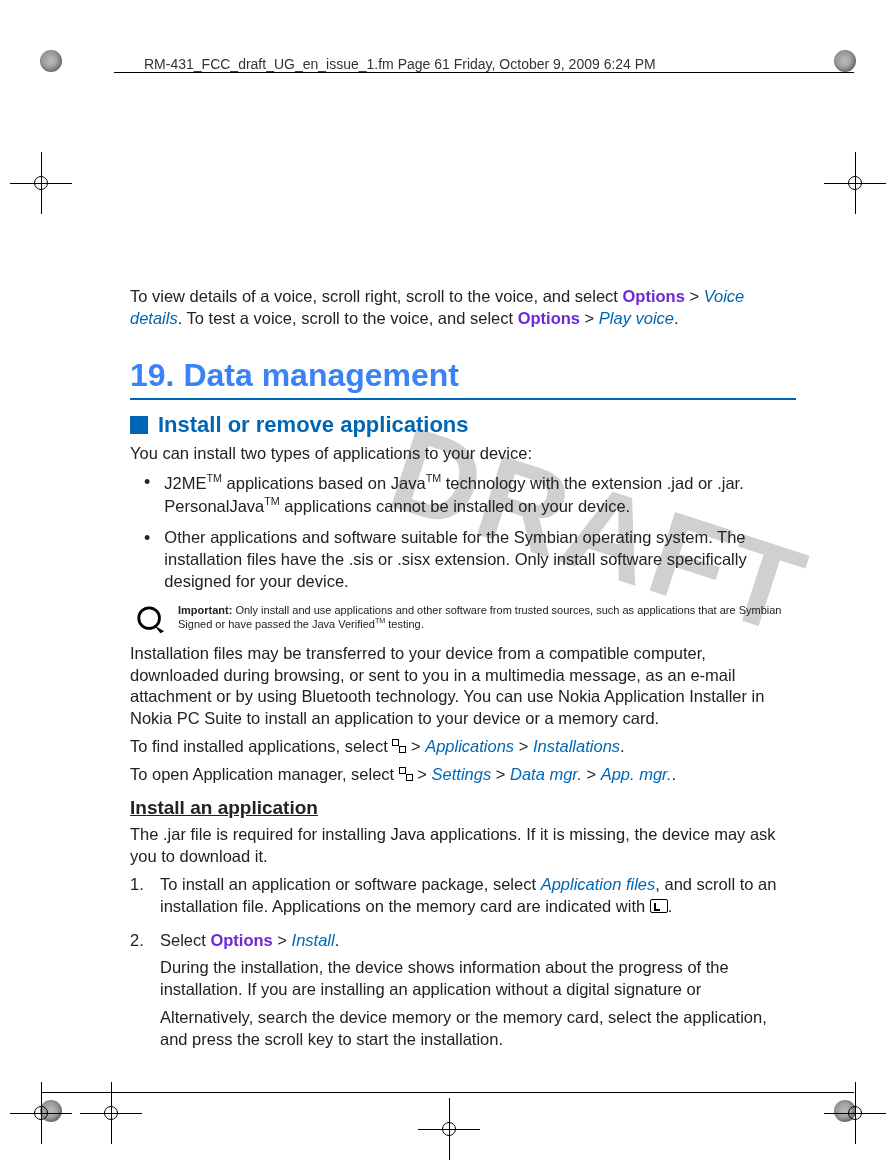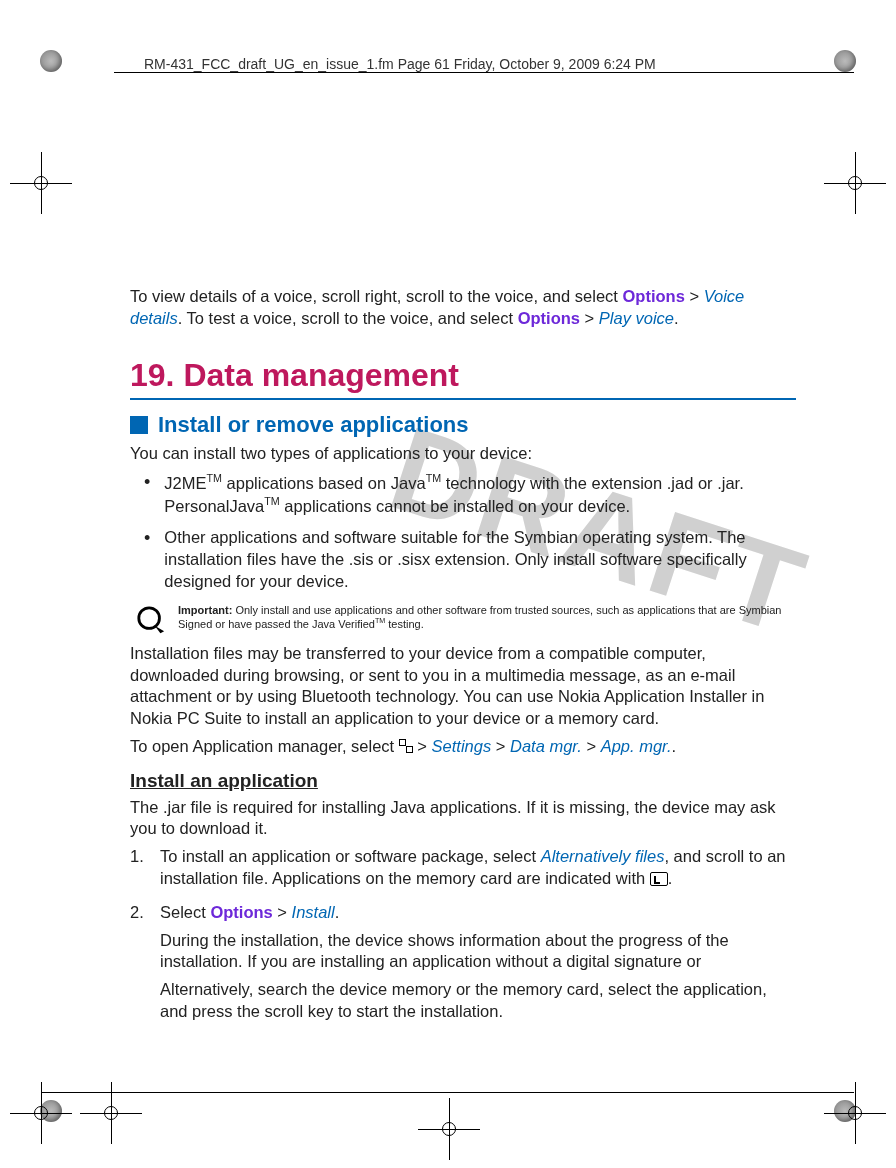--- a/index.html
+++ b/index.html
@@ -41,21 +41,21 @@
   }
   .content {
     position: absolute;
     left: 130px; right: 100px; top: 128px; bottom: 110px;
     font-size: 16.5px; line-height: 1.32;
   }
   .para { margin-bottom: 6px; }
   .blue-bold { color: #6d28d9; font-weight: 700; }
   .blue-italic { color: #0066b3; font-style: italic; }
   .chapter-title {
-    color: #be185d; font-size: 32px; font-weight: 700;
+    color: #3b82f6; font-size: 32px; font-weight: 700;
     margin-top: 24px; margin-bottom: 2px;
   }
   .chapter-rule { border-top: 2.5px solid #0066b3; margin-bottom: 10px; }
   .section-row { display: flex; align-items: center; gap: 10px; margin-bottom: 4px; }
   .blue-square { width: 18px; height: 18px; background: #0066b3; flex: 0 0 auto; }
   .section-title { color: #0066b3; font-size: 22px; font-weight: 700; }
   ul.bullets { list-style: none; padding-left: 0; margin: 4px 0 6px 0; }
   ul.bullets li { display: flex; gap: 14px; margin-bottom: 10px; }
   ul.bullets li::before { content: "•"; font-size: 18px; margin-left: 14px; }
   .note-row { display: flex; gap: 12px; margin: 6px 0 8px 0; }
@@ -168,35 +168,38 @@
       <circle cx="14" cy="14" r="11" fill="none" stroke="#000" stroke-width="3"></circle>
       <path d="M 20 22 L 30 28 L 26 30 Z" fill="#000"></path>
     </svg>
     <div class="note-text">
       <b>Important:</b><span> Only install and use applications and other software from trusted sources, such as applications that are Symbian Signed or have passed the Java Verified</span><span class="sup">TM</span><span> testing.</span>
     </div>
   </div>
 
   <div class="para">Installation files may be transferred to your device from a compatible computer, downloaded during browsing, or sent to you in a multimedia message, as an e-mail attachment or by using Bluetooth technology. You can use Nokia Application Installer in Nokia PC Suite to install an application to your device or a memory card.</div>
 
+  <div class="para">
+    <span>To find installed applications, select </span><span class="apps-icon"></span><span> &gt; </span><span class="blue-italic">Applications</span><span> &gt; </span><span class="blue-italic">Installations</span><span>.</span>
+  </div>
 
   <div class="para">
     <span>To open Application manager, select </span><span class="apps-icon"></span><span> &gt; </span><span class="blue-italic">Settings</span><span> &gt; </span><span class="blue-italic">Data mgr.</span><span> &gt; </span><span class="blue-italic">App. mgr.</span><span>.</span>
   </div>
 
   <div class="sub-title">Install an application</div>
 
   <div class="para">The .jar file is required for installing Java applications. If it is missing, the device may ask you to download it.</div>
 
   <ol class="steps">
     <li>
       <div class="num">1.</div>
       <div class="step-body">
         <div>
-          <span>To install an application or software package, select </span><span class="blue-italic">Alternatively files</span><span>, and scroll to an installation file. Applications on the memory card are indicated with </span><span class="inline-icon"></span><span>.</span>
+          <span>To install an application or software package, select </span><span class="blue-italic">Application files</span><span>, and scroll to an installation file. Applications on the memory card are indicated with </span><span class="inline-icon"></span><span>.</span>
         </div>
       </div>
     </li>
     <li>
       <div class="num">2.</div>
       <div class="step-body">
         <div>
           <span>Select </span><span class="blue-bold">Options</span><span> &gt; </span><span class="blue-italic">Install</span><span>.</span>
         </div>
         <div>During the installation, the device shows information about the progress of the installation. If you are installing an application without a digital signature or</div>

